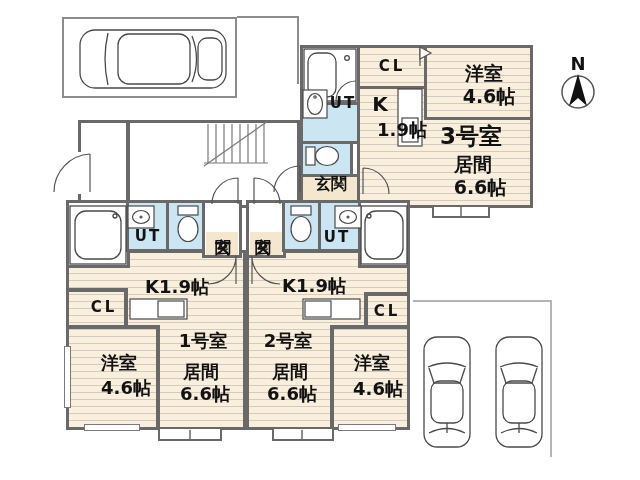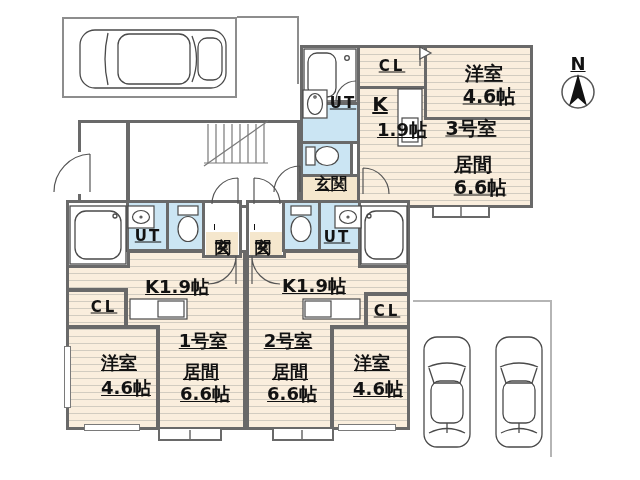--- a/index.html
+++ b/index.html
@@ -9,21 +9,21 @@
   .striped{background:repeating-linear-gradient(#faeedd 0px,#faeedd 6px,#d2ccc0 6px,#d2ccc0 7px);}
   .wet{background:#cbe5f3;}
   .genkan{background:#f5e7cd;}
   .wall{position:absolute;background:#696969;}
   .line{position:absolute;background:#8d8d8d;}
   .lightline{position:absolute;background:#b5b5b5;}
   .beigepatch{position:absolute;background:#f5e7cd;}
   .porch{position:absolute;box-sizing:border-box;background:#fff;border:2px solid #696969;}
   .win{position:absolute;box-sizing:border-box;background:#fff;border:1px solid #7a7a7a;}
   .label{position:absolute;transform:translate(-50%,-50%);font-weight:700;color:#121212;
-         white-space:nowrap;line-height:1;text-decoration:underline;}
+         white-space:nowrap;line-height:1;}
   .vert{writing-mode:vertical-rl;letter-spacing:3px;}
   .caption{position:absolute;font-weight:600;color:#121212;white-space:nowrap;}
   svg.overlay{position:absolute;left:0;top:0;pointer-events:none;}
 </style>
 </head>
 <body>
 
 <div id="canvas">
 
   <div class="room" style="left:62px;top:17px;width:175px;height:81px;border:2px solid #8d8d8d;"></div>
@@ -186,21 +186,21 @@
       <polygon points="578,74 569,106 578,98 587,106" fill="#111"></polygon>
     </g>
   </svg>
 
   <div class="label" style="left:392px;top:66px;font-size:15px;letter-spacing:3px;">CL</div>
   <div class="label" style="left:484px;top:73px;font-size:19px;">洋室</div>
   <div class="label" style="left:489px;top:96px;font-size:19px;">4.6帖</div>
   <div class="label" style="left:343px;top:103px;font-size:15px;letter-spacing:2px;">UT</div>
   <div class="label" style="left:380px;top:104px;font-size:20px;">K</div>
   <div class="label" style="left:402px;top:130px;font-size:18px;">1.9帖</div>
-  <div class="label" style="left:471px;top:128px;font-size:19px;">3号室</div>
+  <div class="label" style="left:471px;top:136px;font-size:23px;">3号室</div>
   <div class="label" style="left:473px;top:164px;font-size:19px;">居間</div>
   <div class="label" style="left:480px;top:187px;font-size:19px;">6.6帖</div>
   <div class="label" style="left:331px;top:184px;font-size:16px;">玄関</div>
 
   <div class="label" style="left:148px;top:236px;font-size:15px;letter-spacing:2px;">UT</div>
   <div class="label vert" style="left:223px;top:227px;font-size:16px;">玄関</div>
   <div class="label" style="left:177px;top:287px;font-size:18px;">K1.9帖</div>
   <div class="label" style="left:104px;top:307px;font-size:15px;letter-spacing:3px;">CL</div>
   <div class="label" style="left:119px;top:363px;font-size:18px;">洋室</div>
   <div class="label" style="left:126px;top:388px;font-size:18px;">4.6帖</div>

